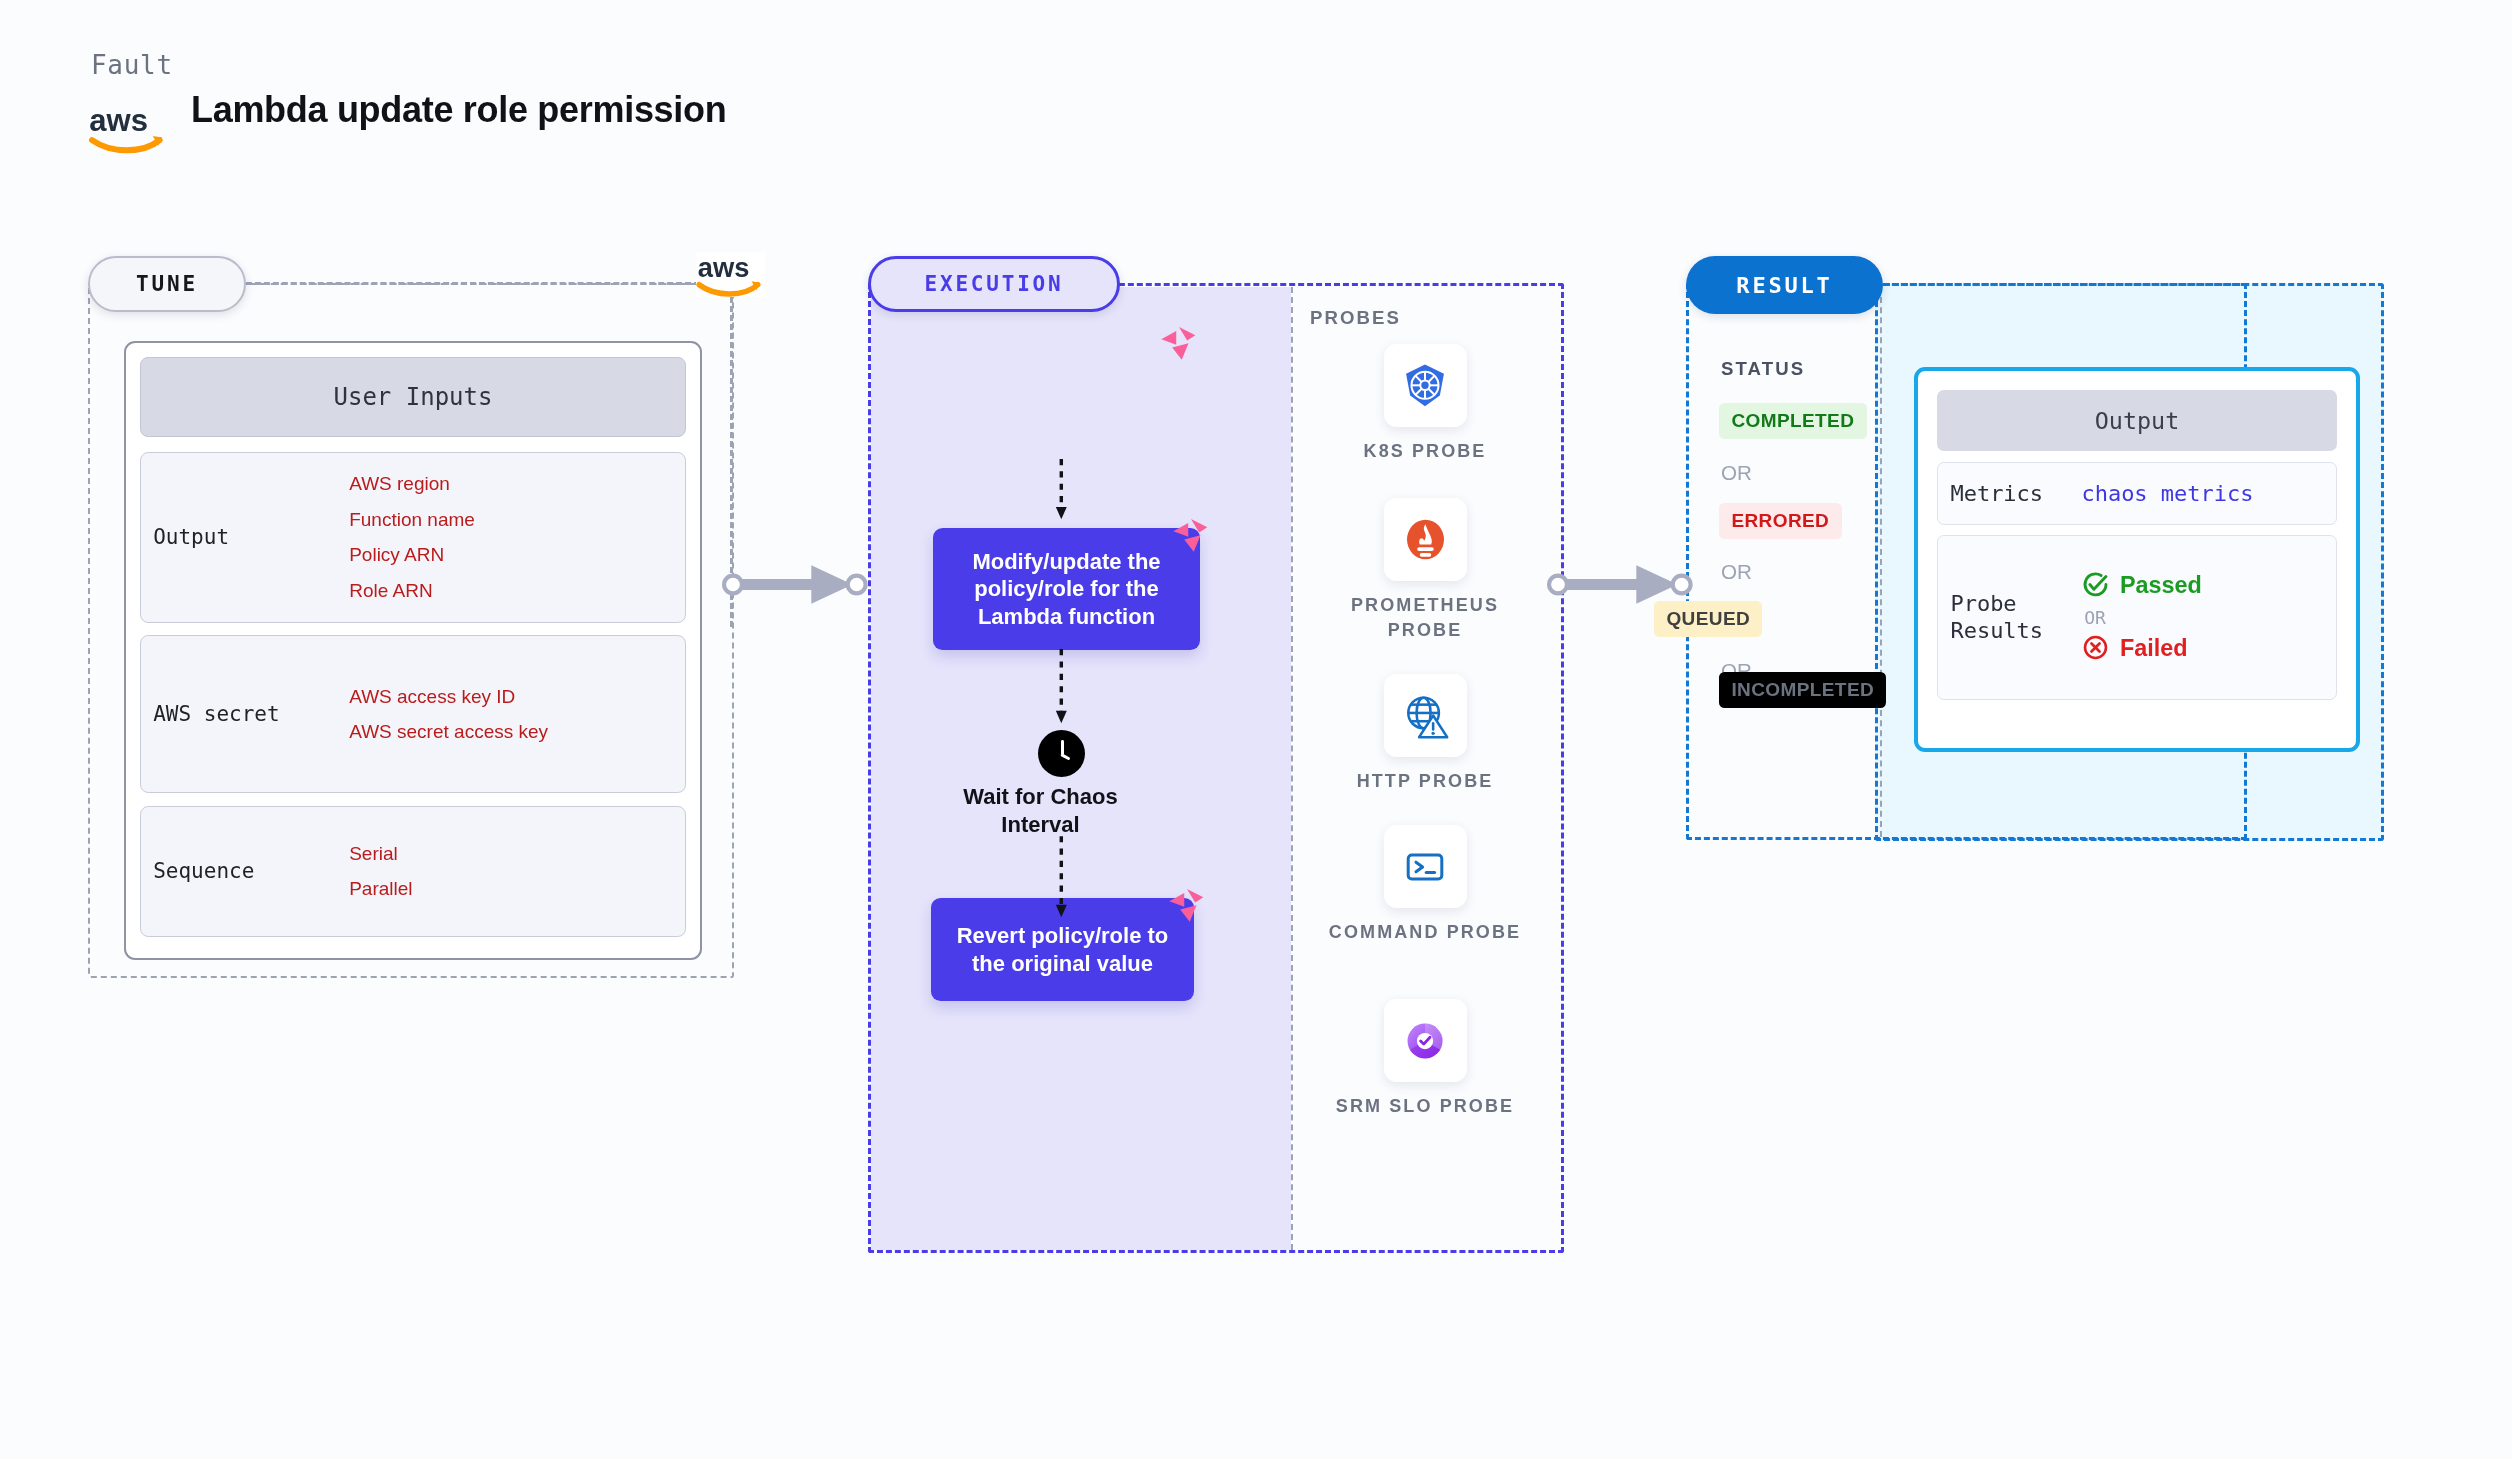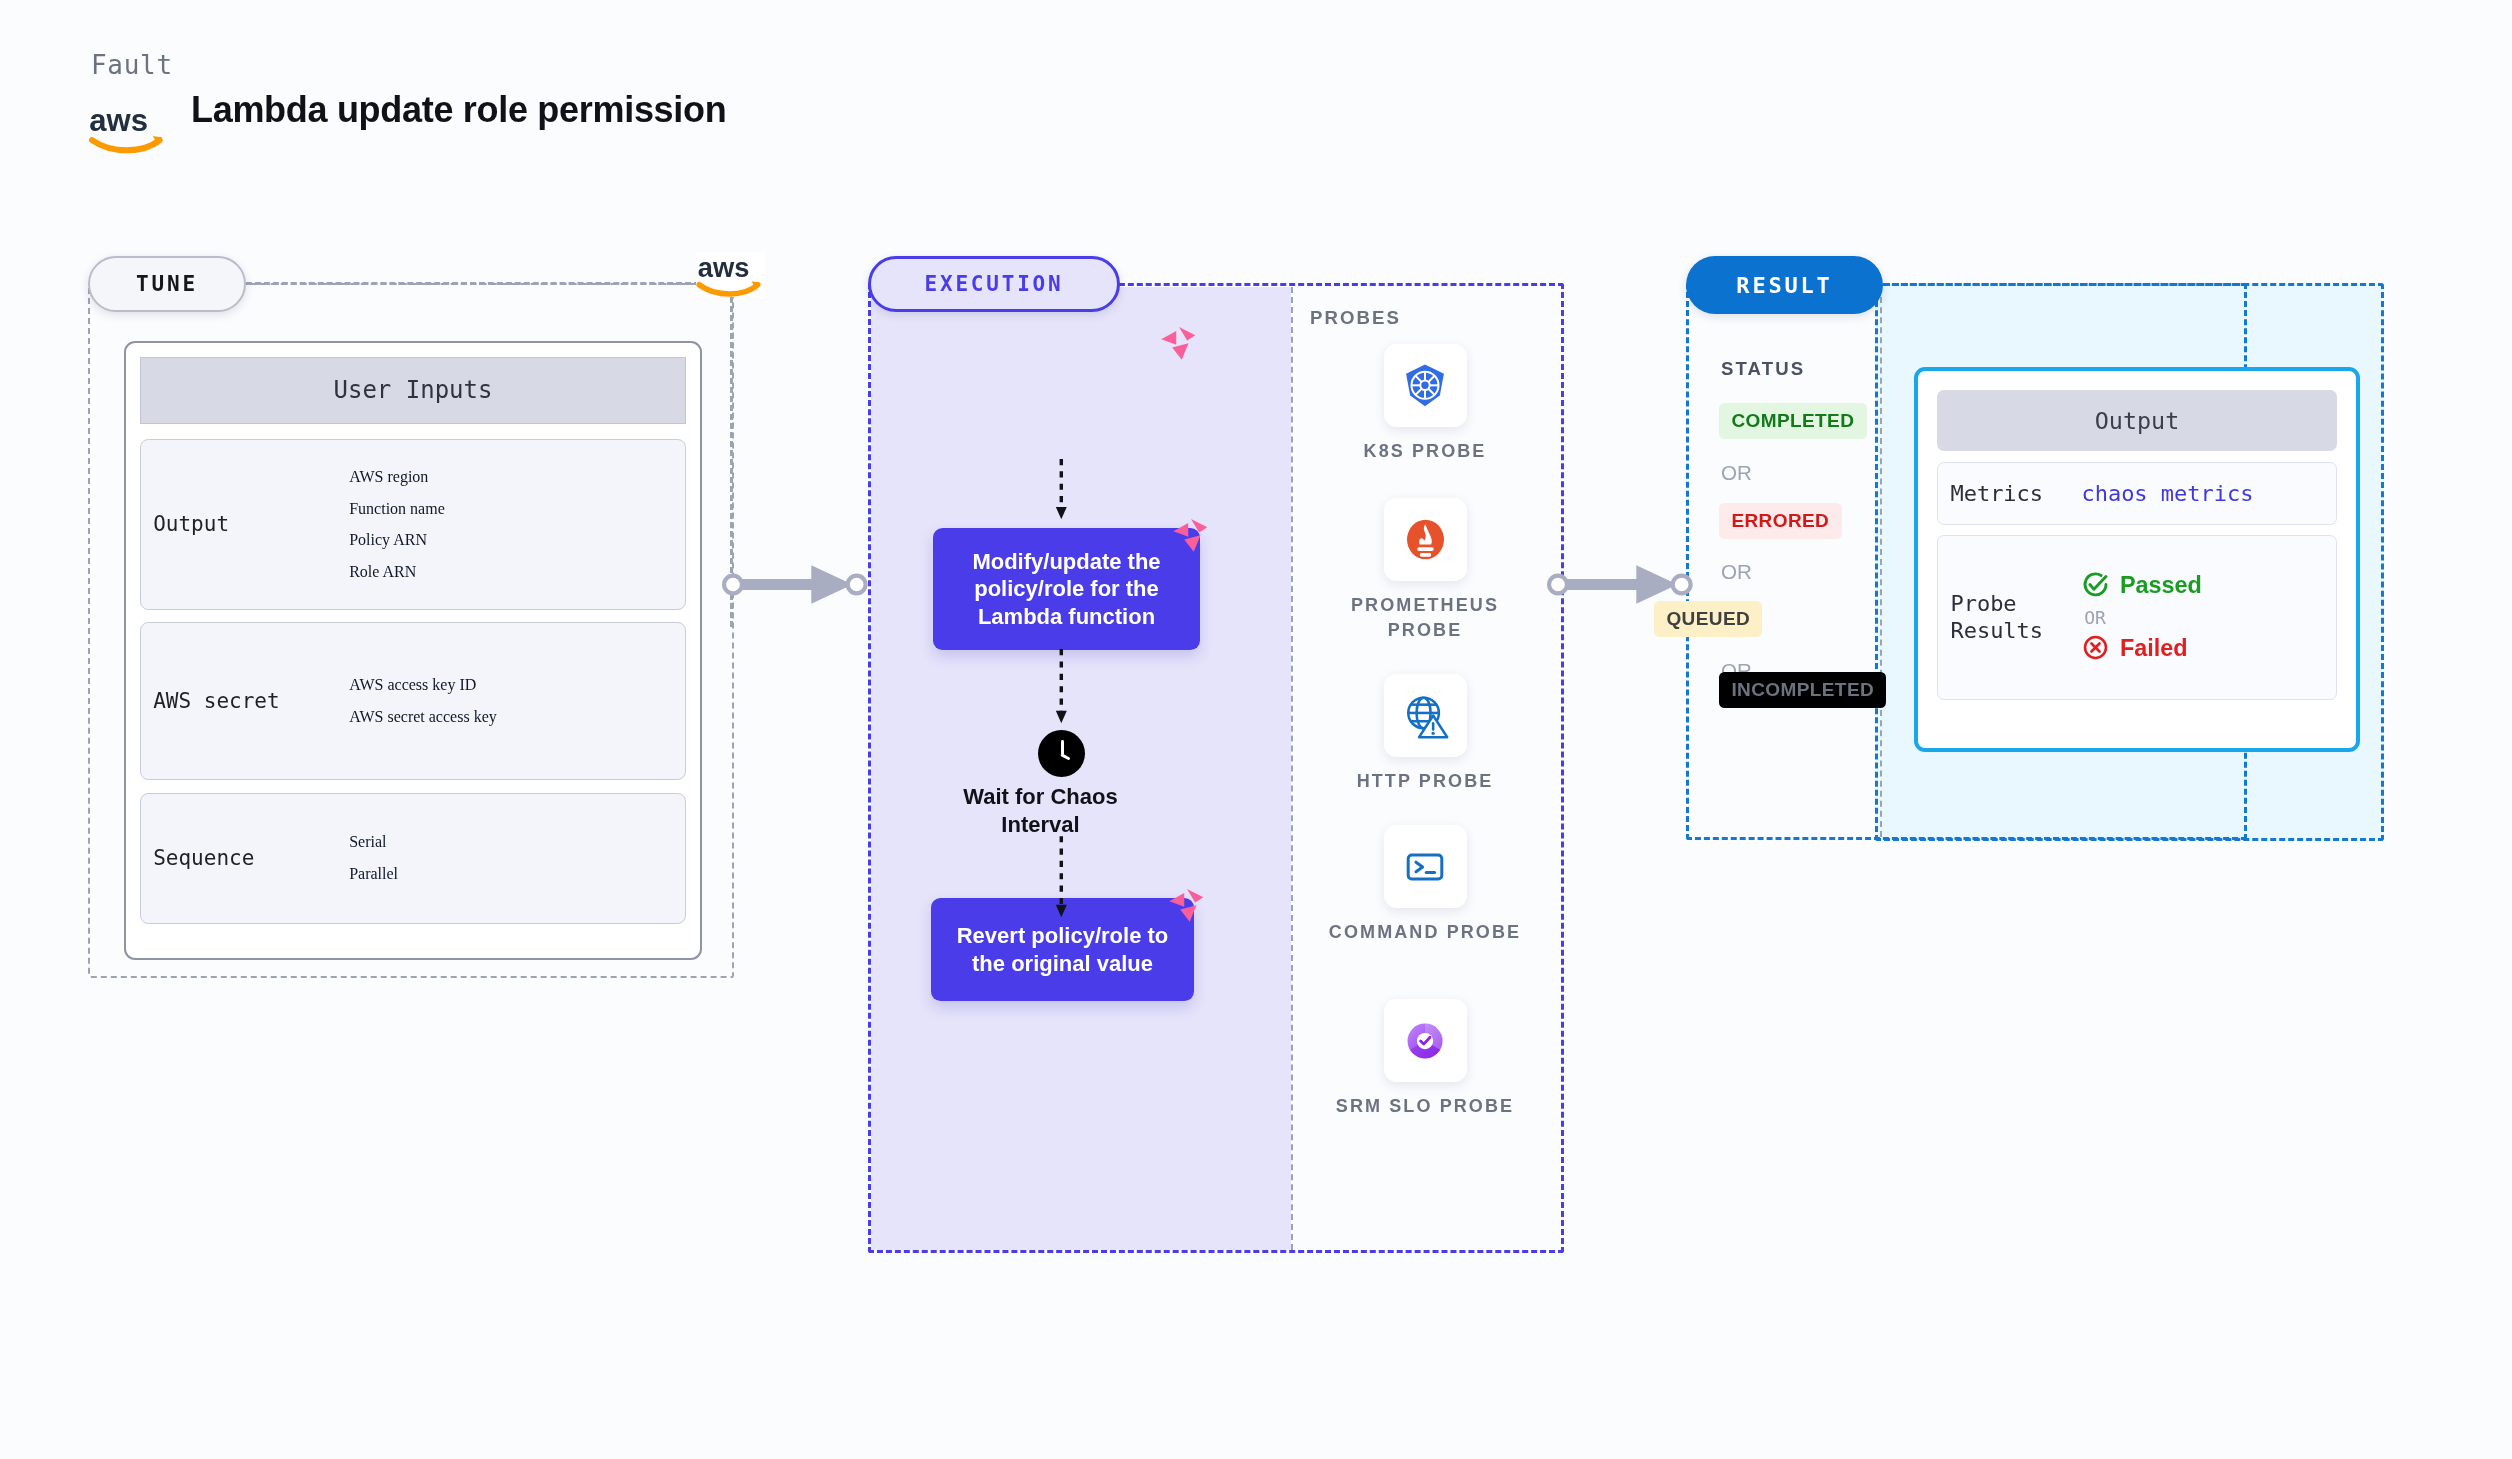--- a/index.html
+++ b/index.html
@@ -59,36 +59,36 @@
     position: absolute; left: 730px; top: 297px; width: 0; height: 330px;
     border-left: 3.4px dashed #9ca3b3; z-index: 4;
   }
 
   .card-outer {
     position: absolute; left: 124px; top: 341px; width: 578px; height: 619px;
     background: #ffffff; border: 2.8px solid #8f93a3; border-radius: 11px;
     padding: 13.8px;
   }
   .card-head {
-    height: 67px; background: #d7d9e4; border: 1.4px solid #c2c5d4;
-    border-radius: 0; display: flex; align-items: center; justify-content: center;
+    height: 80px; background: #d7d9e4; border: 1.4px solid #c2c5d4;
+    border-radius: 8px; display: flex; align-items: center; justify-content: center;
     font-family: "DejaVu Sans Mono", monospace; font-size: 24px; color: #2f3340;
     margin-bottom: 15px;
   }
   .grp {
     background: #f4f5fa; border: 1.4px solid #c8cbd8; border-radius: 8.3px;
     display: flex; align-items: center; padding: 11px 12.4px; margin-bottom: 12.4px;
   }
   .grp-label {
     width: 196px; flex: none;
     font-family: "DejaVu Sans Mono", monospace; font-size: 21px; color: #1e2128;
   }
   .grp-vals { display: flex; flex-direction: column; gap: 12.4px; }
   .grp-vals span {
-    font-family: Liberation Serif, serif; font-size: 16px; color: #0f172a;
+    font-family: Liberation Sans, sans-serif; font-size: 19px; color: #b91c1c;
     line-height: 1.22;
   }
   #grp-common { height: 171px; }
   #grp-secret { height: 158px; }
   #grp-sequence { height: 131px; }
 
   
   .conn { position: absolute; z-index: 25; }
 
   

